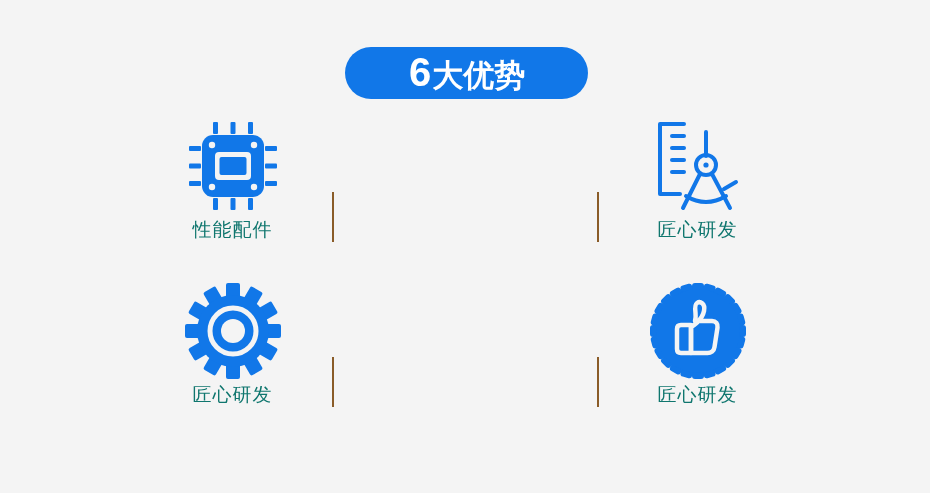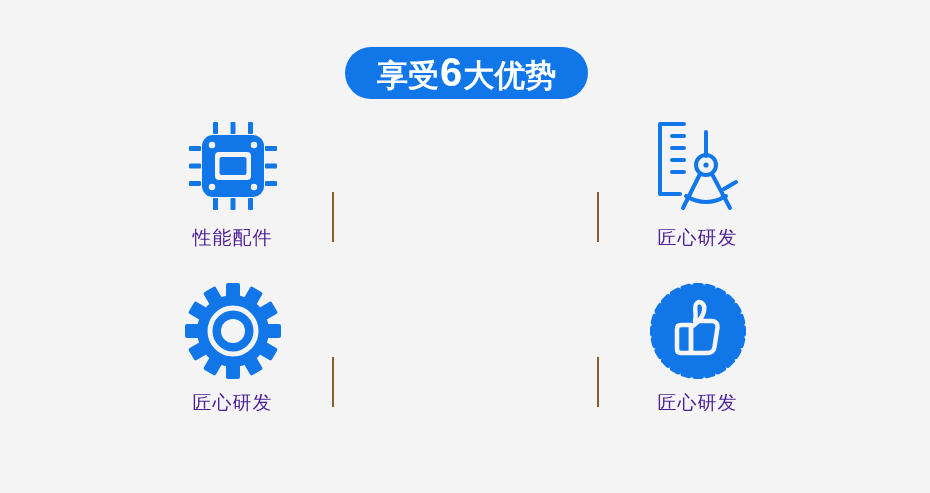--- a/index.html
+++ b/index.html
@@ -71,22 +71,22 @@
     flex-direction: column;
     align-items: center;
   }
   .icon-wrap {
     height: 108px;
     display: flex;
     align-items: center;
     justify-content: center;
   }
   .cell-label {
-    margin-top: 8px;
-    color: #4c1d95;
+    margin-top: 0;
+    color: #0f766e;
     font-size: 19px;
     line-height: 1;
     white-space: nowrap;
     letter-spacing: 1px;
   }
 
   
   .divider {
     position: absolute;
     top: 80px;
@@ -99,21 +99,20 @@
 
   svg { display: block; }
 </style>
 </head>
 <body>
 
 <div class="page">
 
   <div class="title-badge">
     <div class="title-text">
-      <span>享受</span>
         <span class="title-num">6</span>
         <span>大优势</span>
     </div>
   </div>
 
   <div class="grid">
 
     <div class="row">
 
       <div class="divider d1"></div>

